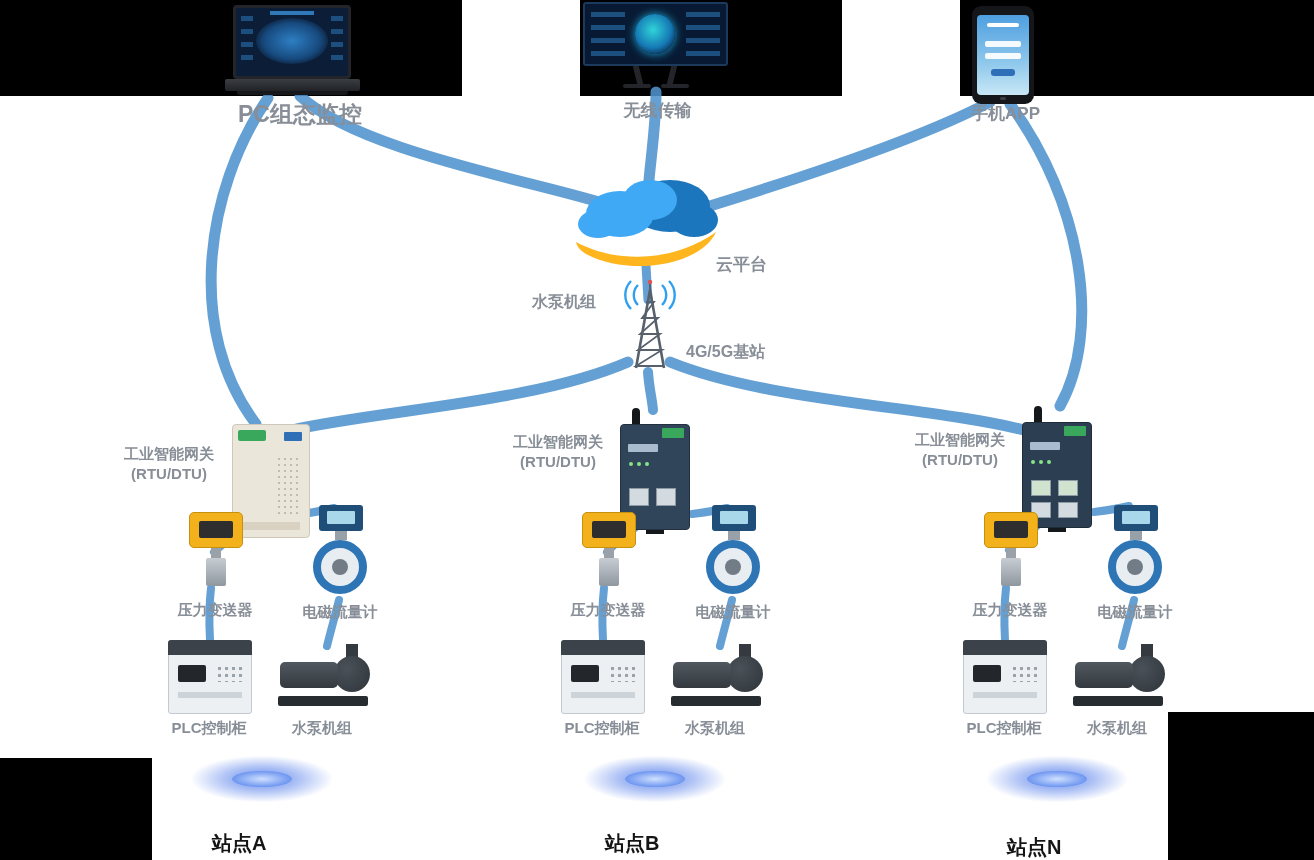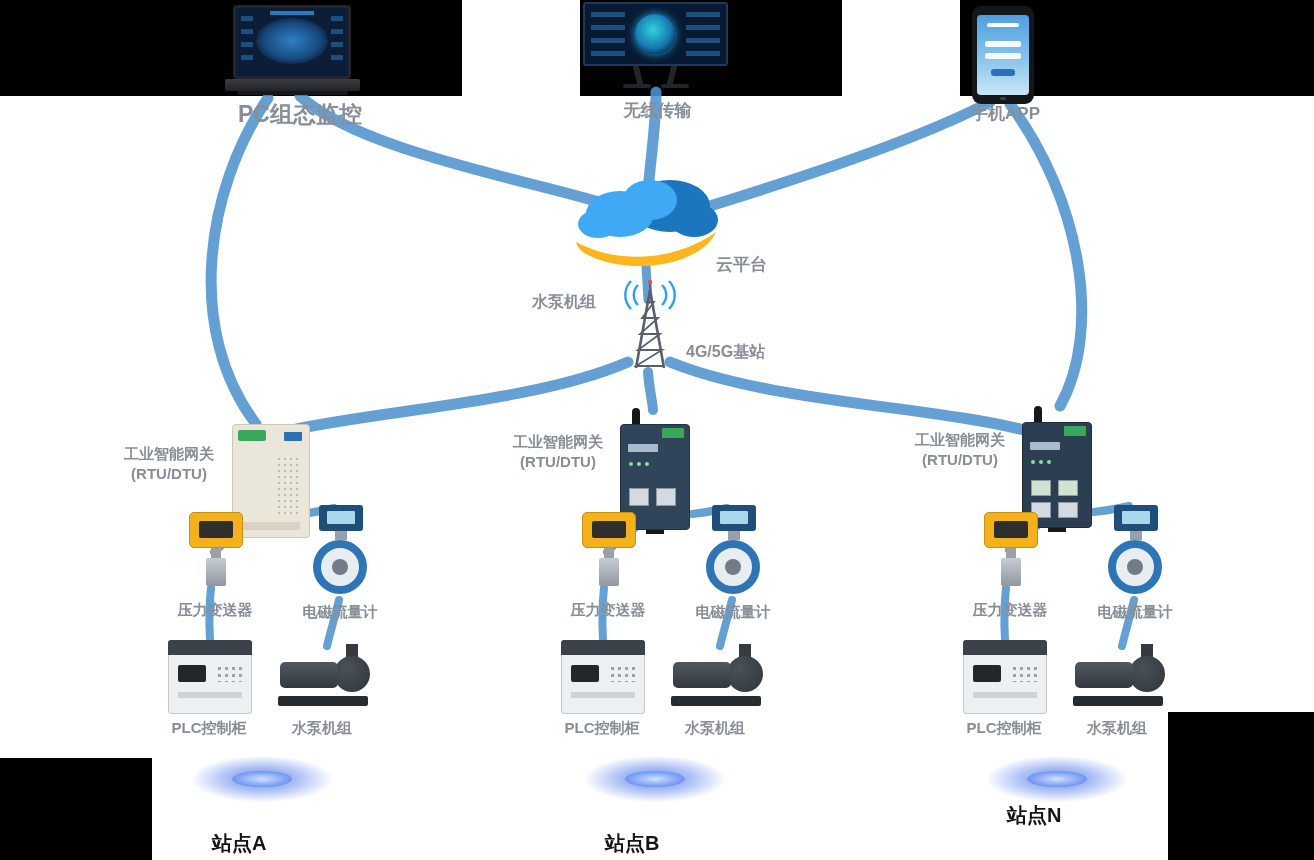--- a/index.html
+++ b/index.html
@@ -272,16 +272,16 @@
       <div class="abs" style="left:70px;top:0;width:12px;height:16px;background:#343a40"></div>
       <div class="abs" style="left:58px;top:12px;width:36px;height:36px;border-radius:50%;background:radial-gradient(circle at 35% 35%,#4a5158,#2e343a)"></div>
       <div class="abs" style="left:4px;top:18px;width:58px;height:26px;border-radius:5px;background:linear-gradient(#51585f,#33393f)"></div>
       <div class="abs" style="left:2px;top:52px;width:90px;height:10px;background:#272c31;border-radius:2px"></div>
     </div>
     <div class="lbl" style="left:1067px;top:718px;width:100px;font-size:15px">水泵机组</div>
 
     <div class="abs" style="left:987px;top:756px;width:140px;height:46px;background:radial-gradient(ellipse at center,rgba(90,130,235,0.95) 0%,rgba(90,130,235,0.45) 40%,rgba(90,130,235,0) 72%)">
       <div class="abs" style="left:40px;top:15px;width:60px;height:16px;border-radius:50%;background:radial-gradient(#cfe0ff,#6e96f0 70%,rgba(110,150,240,0))"></div>
     </div>
-    <div class="site-title" style="left:1007px;top:802px;width:100px">站点N</div>
+    <div class="site-title" style="left:1007px;top:834px;width:100px">站点N</div>
   </div>
 
 </div>
 
 </body></html>

